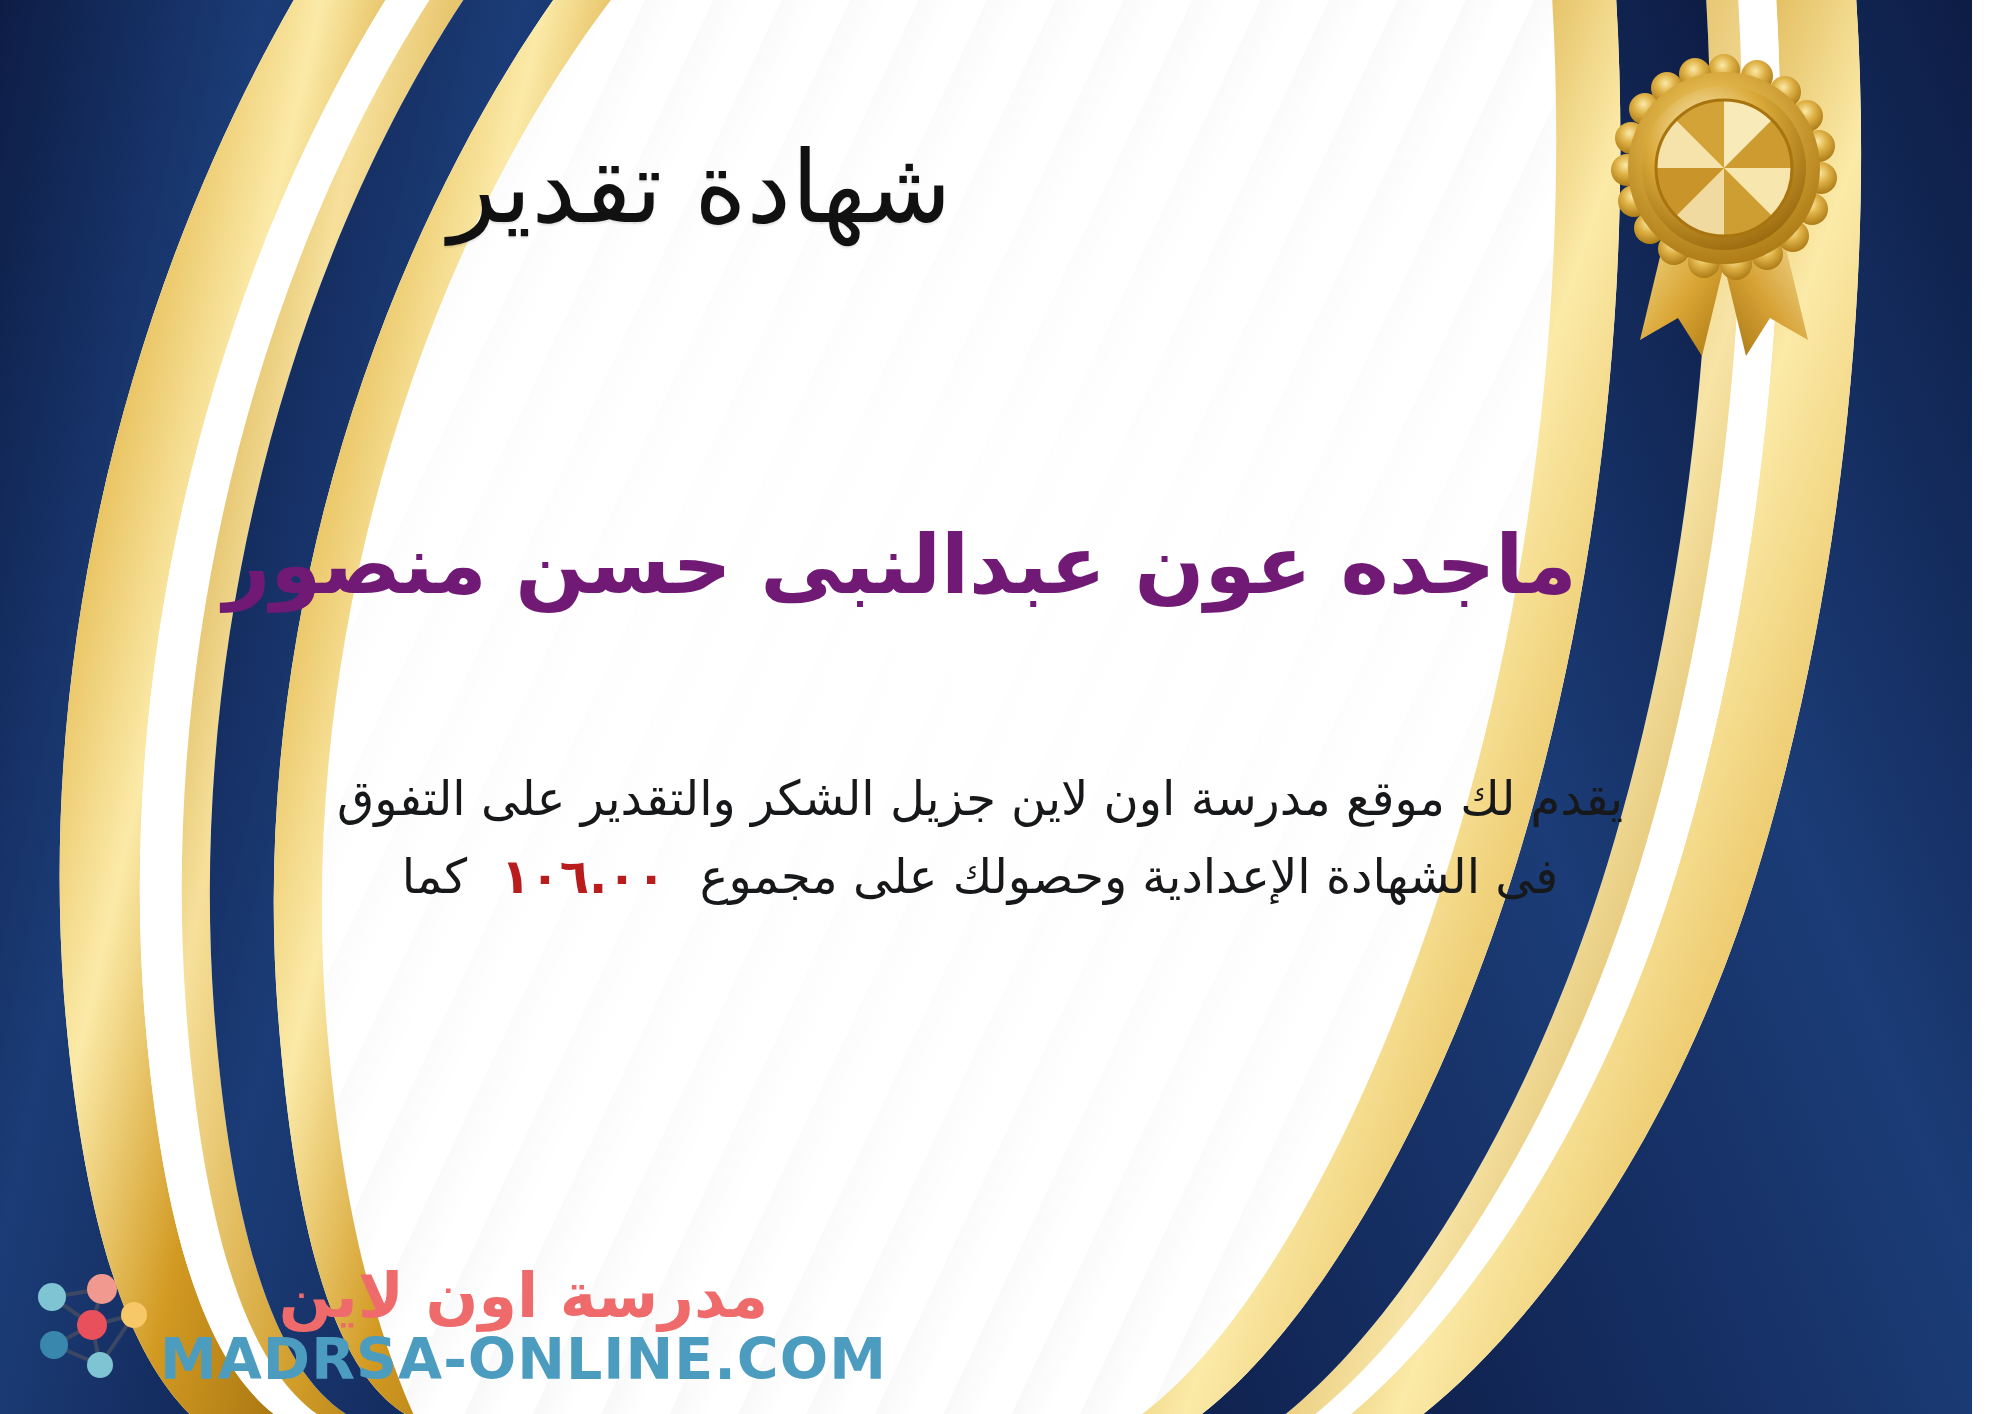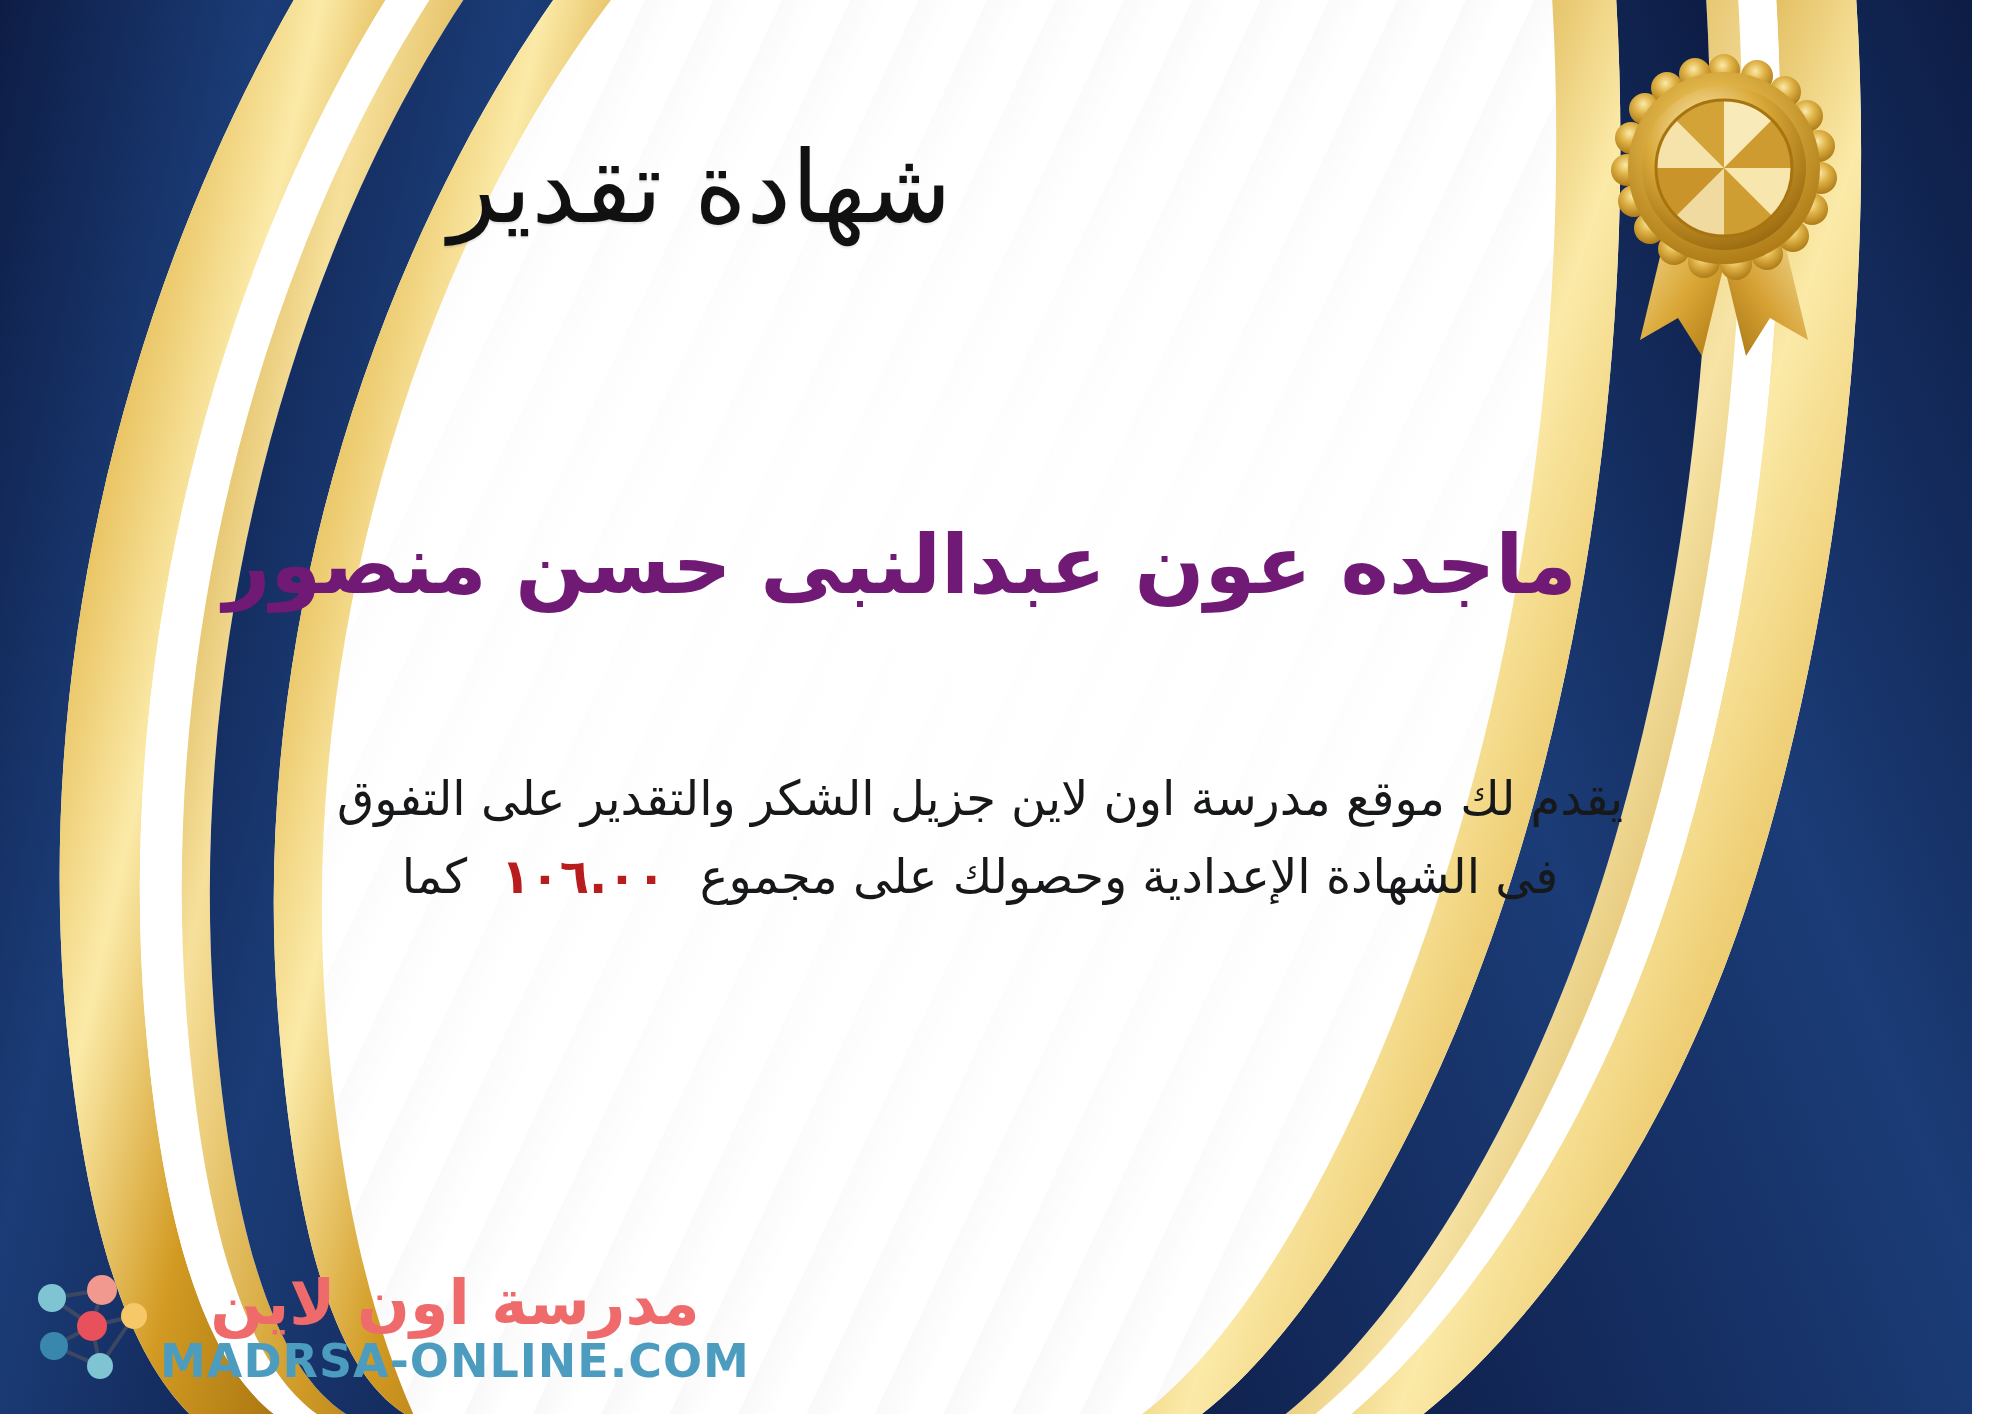--- a/index.html
+++ b/index.html
@@ -91,21 +91,21 @@
     position:absolute;left:30px;bottom:26px;
     display:flex;flex-direction:row-reverse;align-items:center;gap:10px;
     direction:rtl;
   }
   .brand-text{display:flex;flex-direction:column;align-items:center;line-height:1;}
   .brand-ar{
     font-size:62px;font-weight:700;color:#ef6b6b;letter-spacing:-1px;
     direction:rtl;margin-bottom:4px;
   }
   .brand-url{
-    font-size:46px;font-weight:700;color:#4c9cc0;letter-spacing:1px;
+    font-size:57px;font-weight:700;color:#4c9cc0;letter-spacing:1px;
     font-family:"DejaVu Sans","Liberation Sans",sans-serif;direction:ltr;
   }
   .brand-mark{width:120px;height:120px;}
   .brand-mark svg{display:block;width:100%;height:100%;}
 </style>
 </head>
 <body>
 
 <div class="cert">
 

